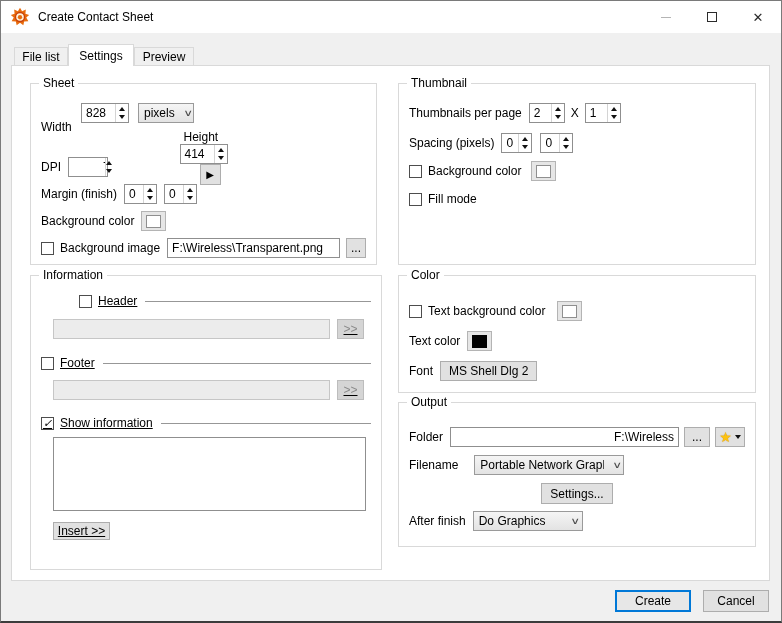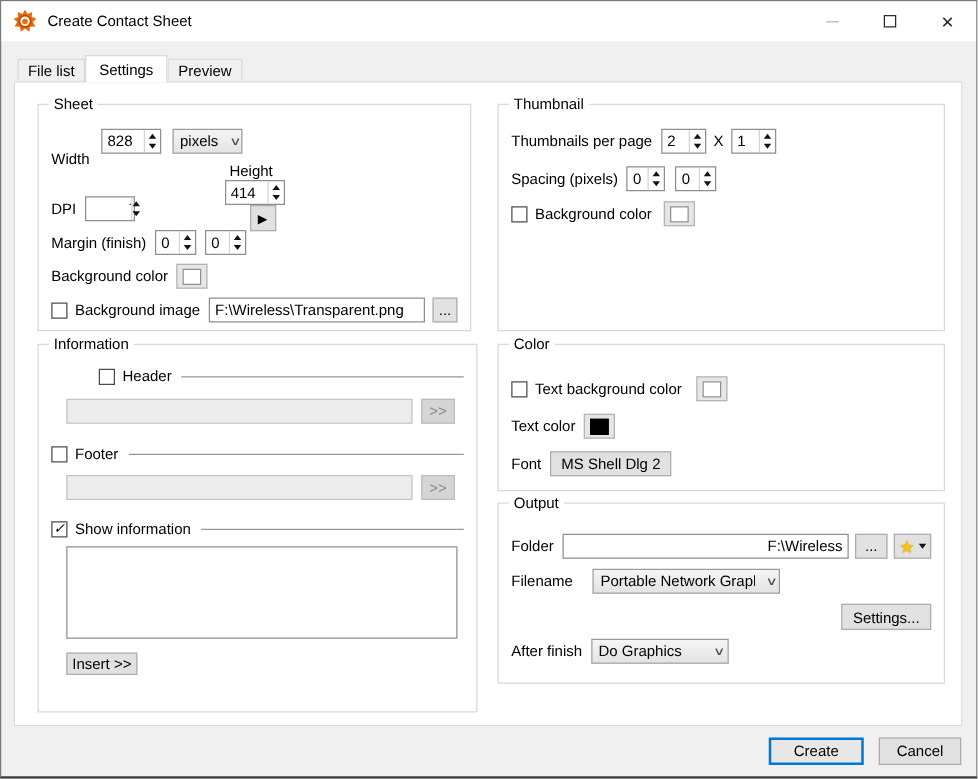--- a/index.html
+++ b/index.html
@@ -28,21 +28,21 @@
   .tab-settings { left:67px; width:66px; }
   .tab-preview  { left:133px; width:60px; }
 
   
   .page { position:absolute; left:10px; top:64px; width:759px; height:516px;
           background:#fff; border:1px solid #d9d9d9; z-index:1; }
 
   .group { position:absolute; border:1px solid #d9d9d9; background:#fff; }
   .group-title { position:absolute; top:-8px; left:8px; background:#fff; padding:0 4px; white-space:nowrap; }
   .g-sheet  { left:18px;  top:17px;  width:347px; height:182px; }
-  .g-info   { left:18px;  top:209px; width:352px; height:295px; }
+  .g-info   { left:18px;  top:209px; width:352px; height:295px;text-decoration:underline; }
   .g-thumb  { left:386px; top:17px;  width:358px; height:182px; }
   .g-color  { left:386px; top:209px; width:358px; height:118px; }
   .g-output { left:386px; top:336px; width:358px; height:145px; }
 
   .row { display:flex; align-items:center; margin-left:10px; margin-right:10px; height:20px; white-space:nowrap; }
   .lbl { margin-right:7px; }
 
   
   .spin { display:inline-flex; height:20px; border:1px solid #8f8f8f; background:#fff; flex:none; }
   .spin-val { flex:1; padding:2px 2px 0 4px; overflow:hidden; }
@@ -292,20 +292,24 @@
       </div>
 
       <div class="row" style="margin-top:7px; height:22px;">
         <span class="cb"></span>
         <span class="lbl" style="margin-right:10px;">Background color</span>
         <div class="swatch">
           <span class="swatch-inner"></span>
         </div>
       </div>
 
+      <div class="row" style="margin-top:7px;">
+        <span class="cb"></span>
+        <span>Fill mode</span>
+      </div>
     </div>
 
     <div class="group g-color">
       <span class="group-title">Color</span>
 
       <div class="row" style="margin-top:24px; height:22px;">
         <span class="cb"></span>
         <span class="lbl" style="margin-right:12px;">Text background color</span>
         <div class="swatch">
           <span class="swatch-inner"></span>
@@ -343,21 +347,21 @@
       </div>
 
       <div class="row" style="margin-top:6px; height:22px;">
         <span class="lbl">Filename</span>
         <div class="combo" style="width:150px; margin-left:9px;">
           <span style="overflow:hidden;">Portable Network Graphics</span>
           <span class="chev">∨</span>
         </div>
       </div>
 
-      <div class="row" style="margin-top:7px; height:21px; justify-content:flex-end;">
+      <div class="row" style="margin-top:7px; height:21px; justify-content:center;">
         <div class="btn" style="width:72px; height:21px;">
           <span>Settings...</span>
         </div>
       </div>
 
       <div class="row" style="margin-top:6px; height:22px;">
         <span class="lbl">After finish</span>
         <div class="combo" style="width:110px;">
           <span>Do Graphics</span>
           <span class="chev">∨</span>

